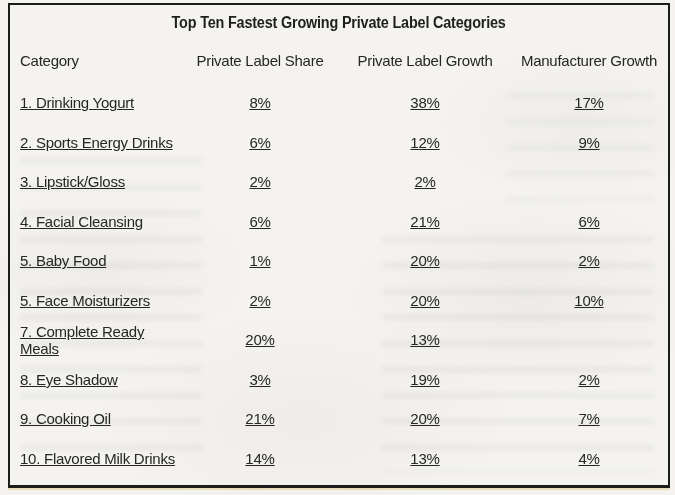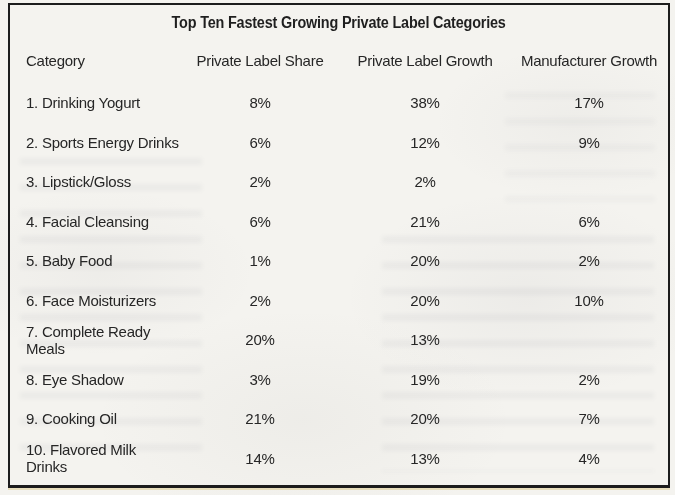--- a/index.html
+++ b/index.html
@@ -47,24 +47,24 @@
   }
   .title > span{display:inline-block;transform:scaleX(0.9);letter-spacing:-0.2px;}
   .grid{
     display:grid;
     grid-template-columns:170px 160px 170px 1fr;
     align-items:center;
     color:#262626;
     font-size:15px;
     letter-spacing:-0.25px;
   }
-  .grid .c1{padding-left:16px;text-align:left;}
+  .grid .c1{padding-left:10px;text-align:left;}
   .grid .c2,.grid .c3,.grid .c4{text-align:center;}
   .header-row{height:30px;}
-  .row{height:39.5px;}
+  .row{height:39.5px;text-decoration:underline;}
   #rows{margin-top:8px;}
 </style>
 </head>
 <body>
 
 <div class="page">
   <div class="smudge s1"></div>
   <div class="smudge s2"></div>
   <div class="smudge s3"></div>
 
@@ -109,21 +109,21 @@
   </div>
 
   <div class="grid row">
     <div class="c1">5. Baby Food</div>
     <div class="c2">1%</div>
     <div class="c3">20%</div>
     <div class="c4">2%</div>
   </div>
 
   <div class="grid row">
-    <div class="c1">6. Face Moisturizers</div>
+    <div class="c1">5. Face Moisturizers</div>
     <div class="c2">2%</div>
     <div class="c3">20%</div>
     <div class="c4">10%</div>
   </div>
 
   <div class="grid row">
     <div class="c1">7. Complete Ready Meals</div>
     <div class="c3">20%</div>
     <div class="c4">13%</div>
   </div>

